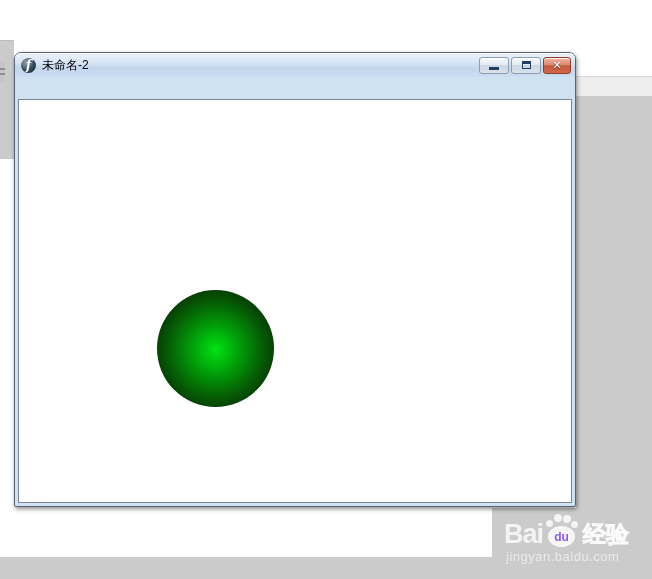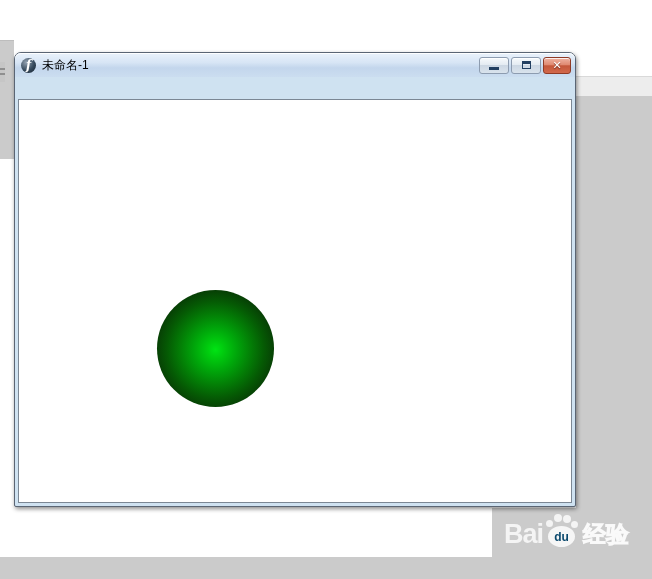--- a/index.html
+++ b/index.html
@@ -76,21 +76,21 @@
   
   .watermark{left:504px;top:514px;z-index:1;color:rgba(255,255,255,.78);}
   .wm-row{display:flex;align-items:flex-end;}
   .wm-bai{font-size:27px;font-weight:bold;letter-spacing:-1px;line-height:26px;}
   .wm-paw{position:relative;width:34px;height:33px;margin:0 2px;}
   .wm-toe{position:absolute;border-radius:50%;background:rgba(255,255,255,.78);}
   .wm-pad{
     position:absolute;left:3px;top:12px;width:27px;height:21px;border-radius:50%;
     background:rgba(255,255,255,.82);
     display:flex;align-items:center;justify-content:center;
-    font-size:12px;font-weight:bold;color:#0c4a6e;
+    font-size:12px;font-weight:bold;color:#8b5cf6;
   }
   .wm-cn{
     font-size:23px;font-weight:bold;line-height:25px;margin-left:2px;
     color:rgba(255,255,255,.35);
     text-align:right;
     -webkit-text-stroke:1px rgba(255,255,255,.85);
   }
   .wm-url{font-size:13px;color:rgba(255,255,255,.6);margin-top:2px;padding-left:2px;letter-spacing:.5px;}
 </style>
 </head>
@@ -108,26 +108,27 @@
     <span class="wm-bai">Bai</span>
     <span class="wm-paw">
       <span class="wm-toe" style="left:1px;top:6px;width:7px;height:7px;"></span>
       <span class="wm-toe" style="left:9px;top:0;width:8px;height:8px;"></span>
       <span class="wm-toe" style="left:18px;top:1px;width:8px;height:8px;"></span>
       <span class="wm-toe" style="left:26px;top:7px;width:7px;height:7px;"></span>
       <span class="wm-pad">du</span>
     </span>
     <span class="wm-cn">经验</span>
   </div>
+  <div class="wm-url">jingyan.baidu.com</div>
 </div>
 
 <div class="abs window">
   <div class="titlebar">
     <span class="flash-icon">f</span>
-    <span class="title">未命名-1</span>
+    <span class="title">未命名-2</span>
     <span class="controls">
         <div class="btn btn-minimize">
           <span class="glyph-minimize"></span>
         </div>
         <div class="btn btn-maximize">
           <span class="glyph-maximize"></span>
         </div>
         <div class="btn btn-close">
           <span class="glyph-close">✕</span>
         </div>

